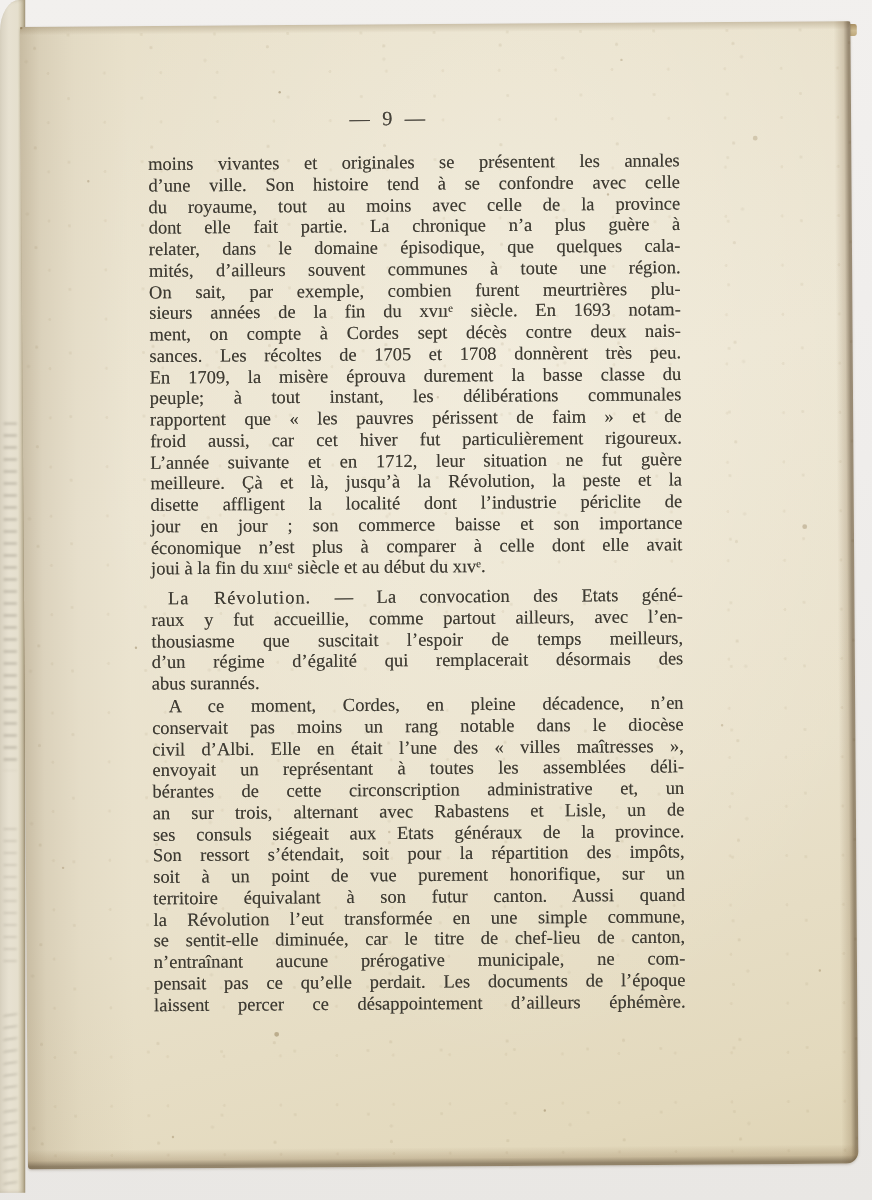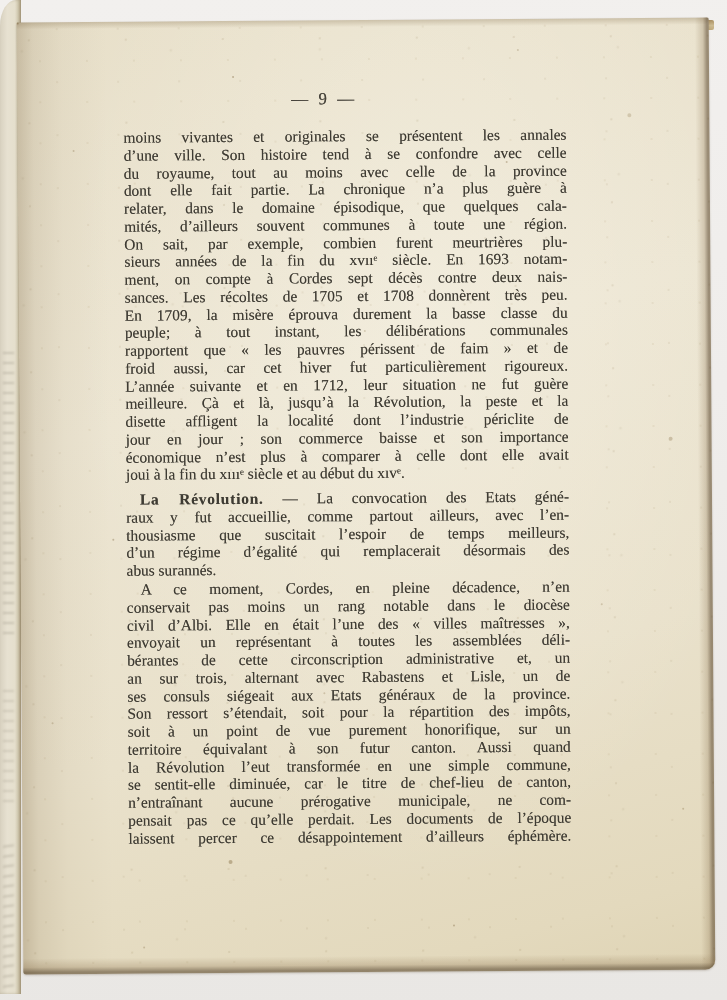--- a/index.html
+++ b/index.html
@@ -84,21 +84,21 @@
     position:absolute; left:106px; width:443px; color:#3e3b33;
     font-size:15.4px; line-height:17.75px;
     text-shadow:0 0 .5px rgba(62,58,50,.6);
   }
   .para.p0 { top:107px; }
   .para.p1 { top:469px; }
   .para.p2 { top:559px; }
   .tline { text-align:justify; text-align-last:justify; height:17.75px; overflow:visible; white-space:nowrap; }
   .tline.endline { text-align-last:left; }
   .tline.indent { text-indent:14px; }
-  .head-bold { font-weight:bold; letter-spacing:.8px; }
+  .head-bold { font-weight:normal; letter-spacing:.8px; }
   .watermark {
     position:absolute; left:165px; top:584px;
     font-family:"Liberation Sans","DejaVu Sans",sans-serif;
     font-weight:700; font-size:49px; line-height:49px; letter-spacing:0;
     color:#1e5ce2; opacity:.9; white-space:nowrap;
   }
 </style>
 </head>
 <body>
 

